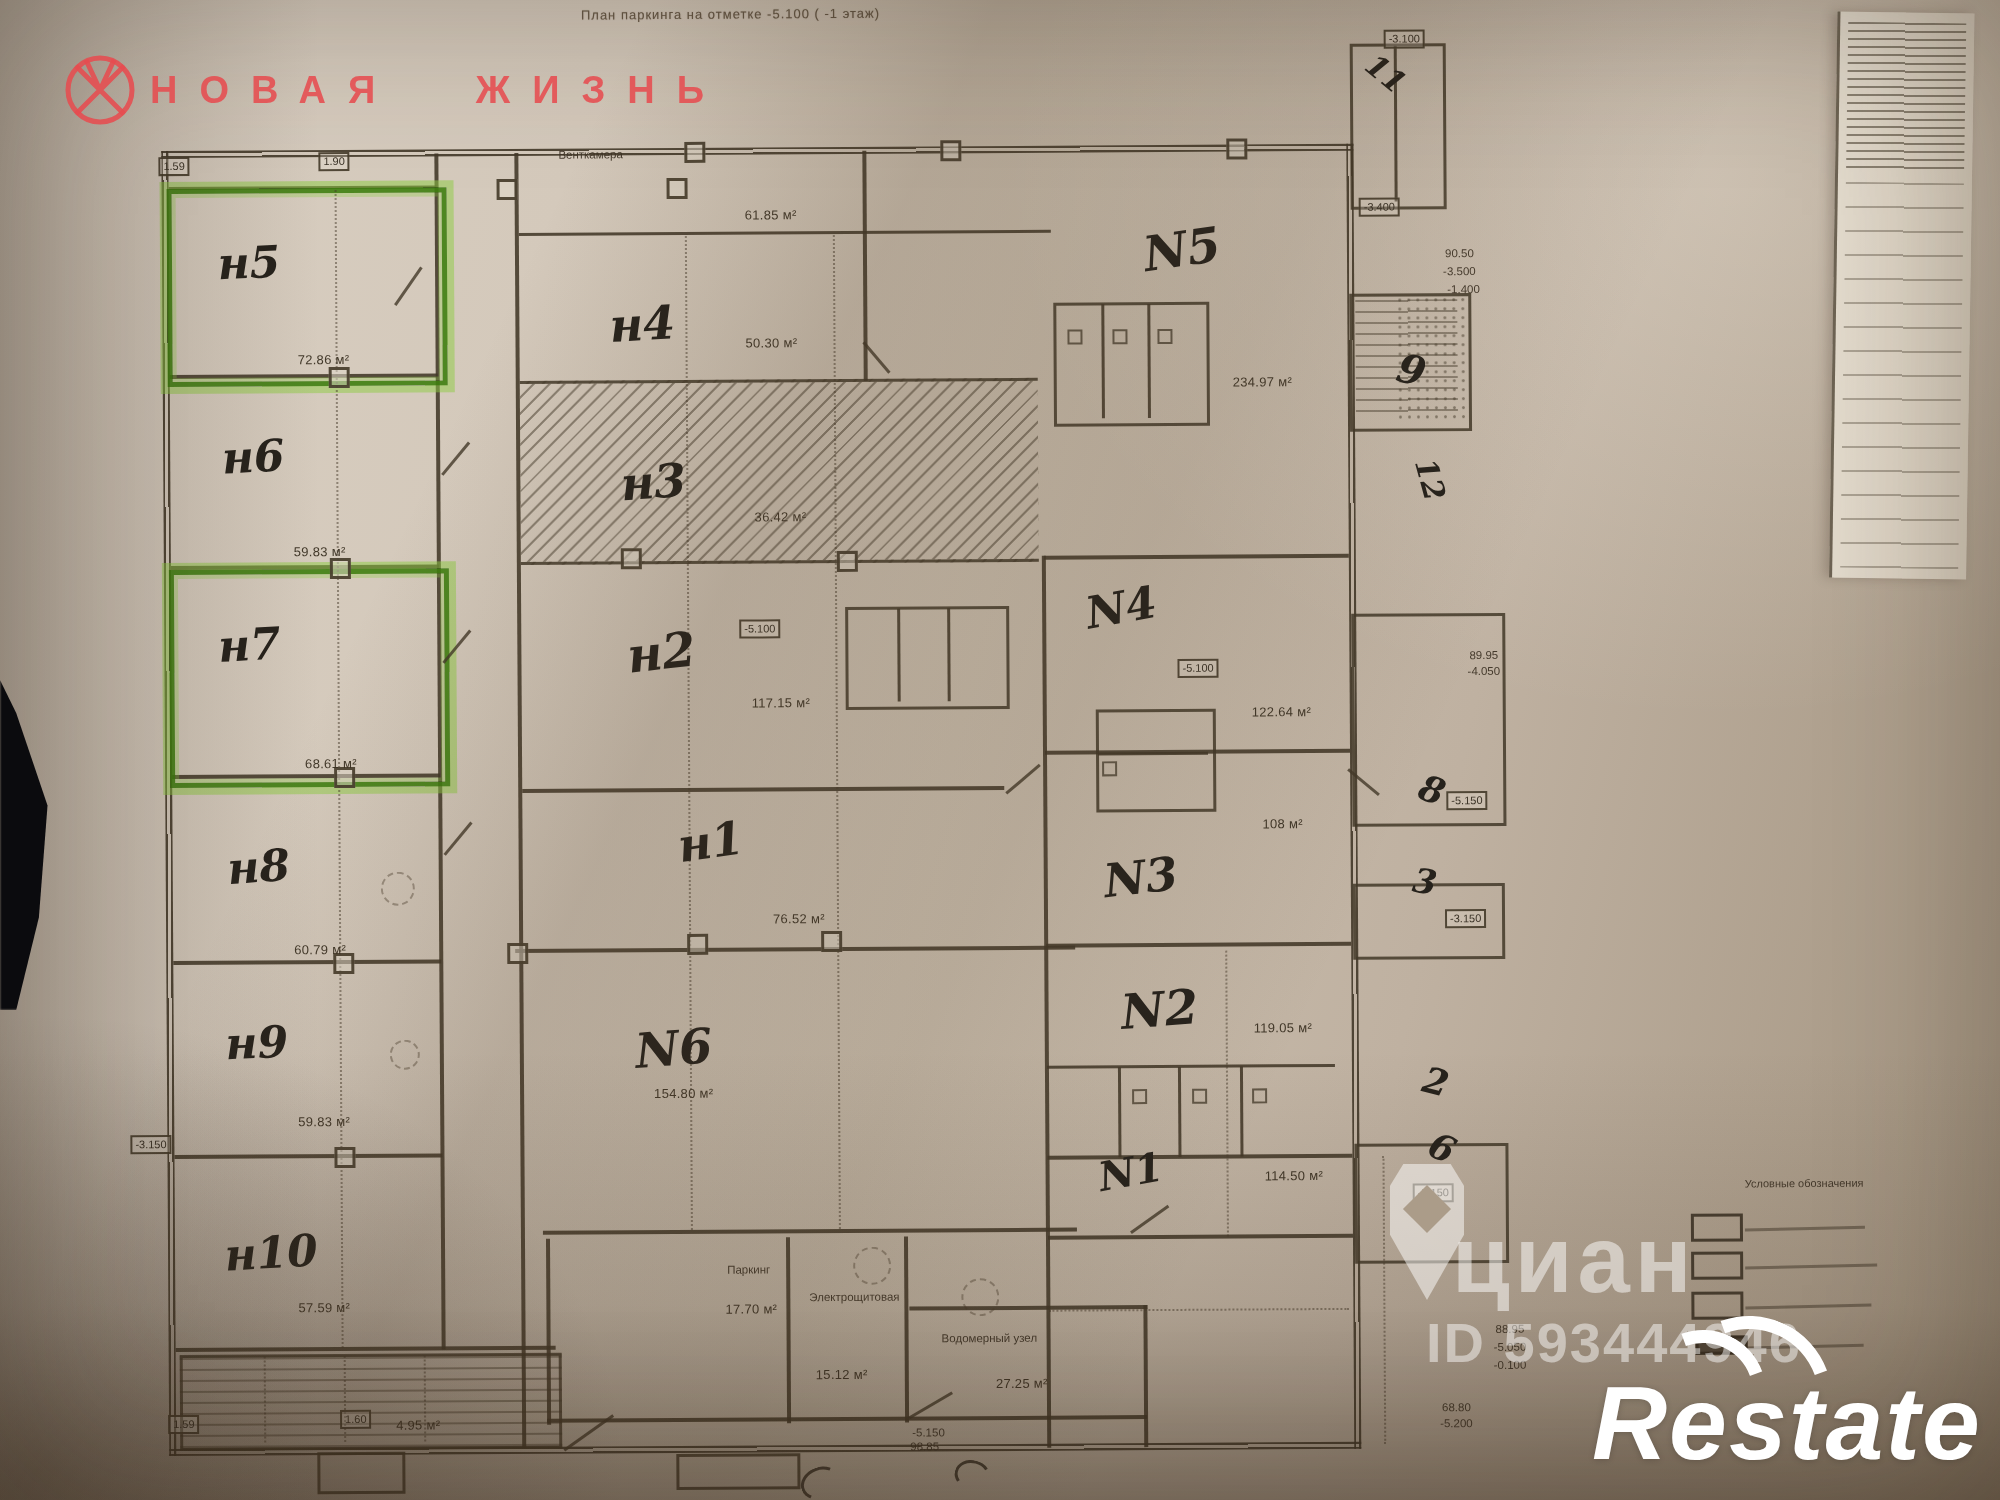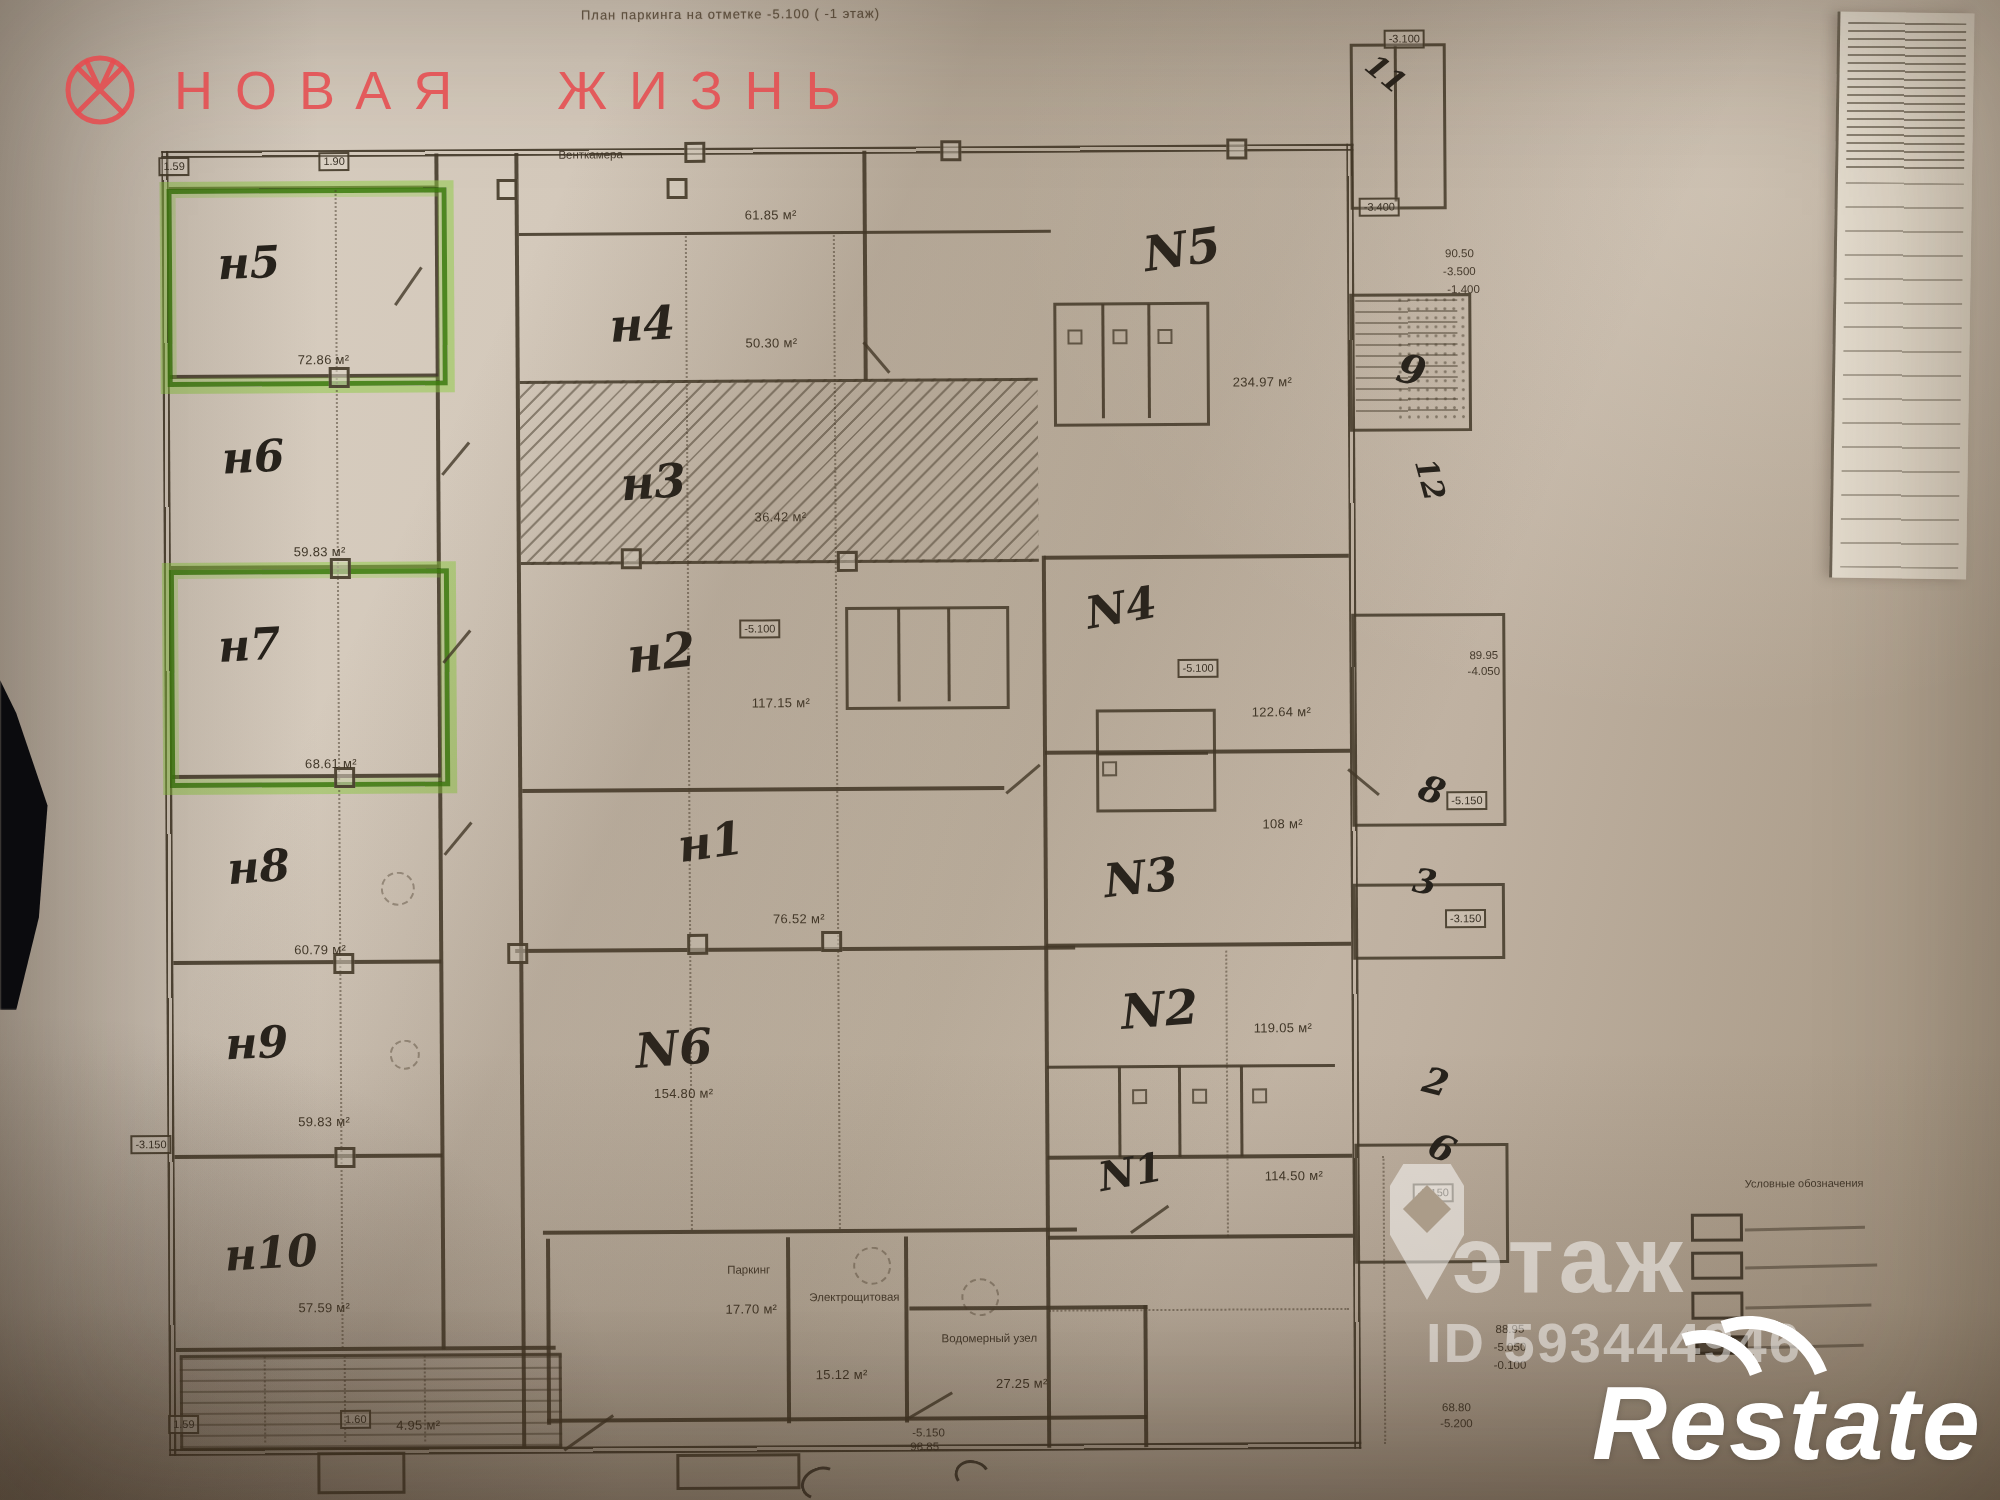--- a/index.html
+++ b/index.html
@@ -26,21 +26,21 @@
   .stairs{position:absolute;background:repeating-linear-gradient(to bottom, rgba(66,56,40,.45) 0 2px, rgba(0,0,0,0) 2px 11px);border:3px solid rgba(66,56,40,.8);}
   .dotfield{position:absolute;background:radial-gradient(rgba(66,56,40,.5) 1.2px, rgba(0,0,0,0) 1.6px);background-size:9px 9px;}
   .door{position:absolute;height:3px;background:rgba(66,56,40,.8);transform-origin:left center;}
   .dcirc{position:absolute;border:2px dashed rgba(70,58,42,.4);border-radius:50%;}
   .rl{position:absolute;font-family:"DejaVu Serif",serif;font-style:italic;font-weight:700;color:#26221c;white-space:nowrap;}
   .ar{position:absolute;font-size:13px;color:rgba(58,48,34,.95);letter-spacing:.3px;white-space:nowrap;}
   .tx{position:absolute;font-size:11.5px;color:rgba(62,52,38,.95);white-space:nowrap;}
   .bx{position:absolute;border:2px solid rgba(66,56,40,.9);color:#3a3226;font-size:11px;line-height:15px;padding:0 3px;white-space:nowrap;background:rgba(238,231,218,.25);}
   #title{position:absolute;left:465px;top:5px;width:540px;text-align:center;font-size:13px;letter-spacing:1px;color:rgba(98,83,64,.9);text-shadow:0 0 1px rgba(98,83,64,.5);}
   #red-logo{position:absolute;left:62px;top:52px;z-index:3;display:flex;align-items:center;}
-  #red-logo .letters{font-size:54px;font-weight:400;letter-spacing:22px;word-spacing:46px;color:rgba(230,76,80,.88);margin-left:36px;white-space:nowrap;}
+  #red-logo .letters{font-size:38px;font-weight:700;letter-spacing:22px;word-spacing:46px;color:rgba(230,76,80,.88);margin-left:12px;white-space:nowrap;}
   .shade{position:absolute;inset:0;pointer-events:none;z-index:2;}
   #shadeBand{background:linear-gradient(115deg, rgba(0,0,0,0) 24%, rgba(74,55,36,.20) 37%, rgba(74,55,36,.15) 52%, rgba(0,0,0,0) 66%);}
   #shadeBottom{background:linear-gradient(to top, rgba(56,41,26,.45) 0%, rgba(56,41,26,.14) 13%, rgba(0,0,0,0) 30%);}
   #shadeLeft{background:linear-gradient(to right, rgba(50,36,22,.28), rgba(0,0,0,0) 16%);}
   #vignette{box-shadow:inset 0 0 180px rgba(40,28,16,.32);}
   #wedge{position:absolute;left:0;top:680px;width:54px;height:330px;background:#0b0b0e;clip-path:polygon(0 0,30% 10%,88% 38%,72% 72%,30% 100%,0 100%);filter:blur(1px);z-index:4;}
   #sheet2{position:absolute;left:1836px;top:18px;width:134px;height:566px;transform:rotate(1.2deg);background:linear-gradient(to right, rgba(228,220,206,.95), rgba(214,204,188,.85));box-shadow:-5px 0 12px rgba(60,45,30,.25);border-left:3px solid rgba(66,56,40,.7);}
   #sheet2 .dense{position:absolute;left:8px;top:10px;right:8px;height:150px;background:repeating-linear-gradient(to bottom, rgba(66,56,40,.55) 0 2px, rgba(0,0,0,0) 2px 8px);}
   #sheet2 .sparse{position:absolute;left:8px;top:170px;right:8px;bottom:10px;background:repeating-linear-gradient(to bottom, rgba(66,56,40,.35) 0 2px, rgba(0,0,0,0) 2px 24px);}
   .lg-box{position:absolute;width:46px;height:22px;border:3px solid rgba(54,45,32,.85);}
@@ -285,18 +285,18 @@
       <path d="M14 14 L62 62 M62 14 L14 62 M38 38 L24 8 M38 38 L52 8" fill="none" stroke="rgba(230,76,80,.88)" stroke-width="5"></path>
     </svg>
     <span class="letters">НОВАЯ ЖИЗНЬ</span>
   </div>
 
   <div id="wedge"></div>
 
   <div class="wm" id="wm-pin">
       <i></i>
     </div>
-  <div class="wm" id="wm-cian">этаж</div>
+  <div class="wm" id="wm-cian">циан</div>
   <div class="wm" id="wm-id">ID 593444946</div>
   <i class="arc" style="left:1640px;top:1330px;width:100px;height:100px;transform:rotate(25deg);"></i>
   <i class="arc" style="left:1666px;top:1316px;width:140px;height:140px;transform:rotate(25deg);"></i>
   <div class="wm" id="wm-restate">Restate</div>
 </div>
 
 </body></html>

